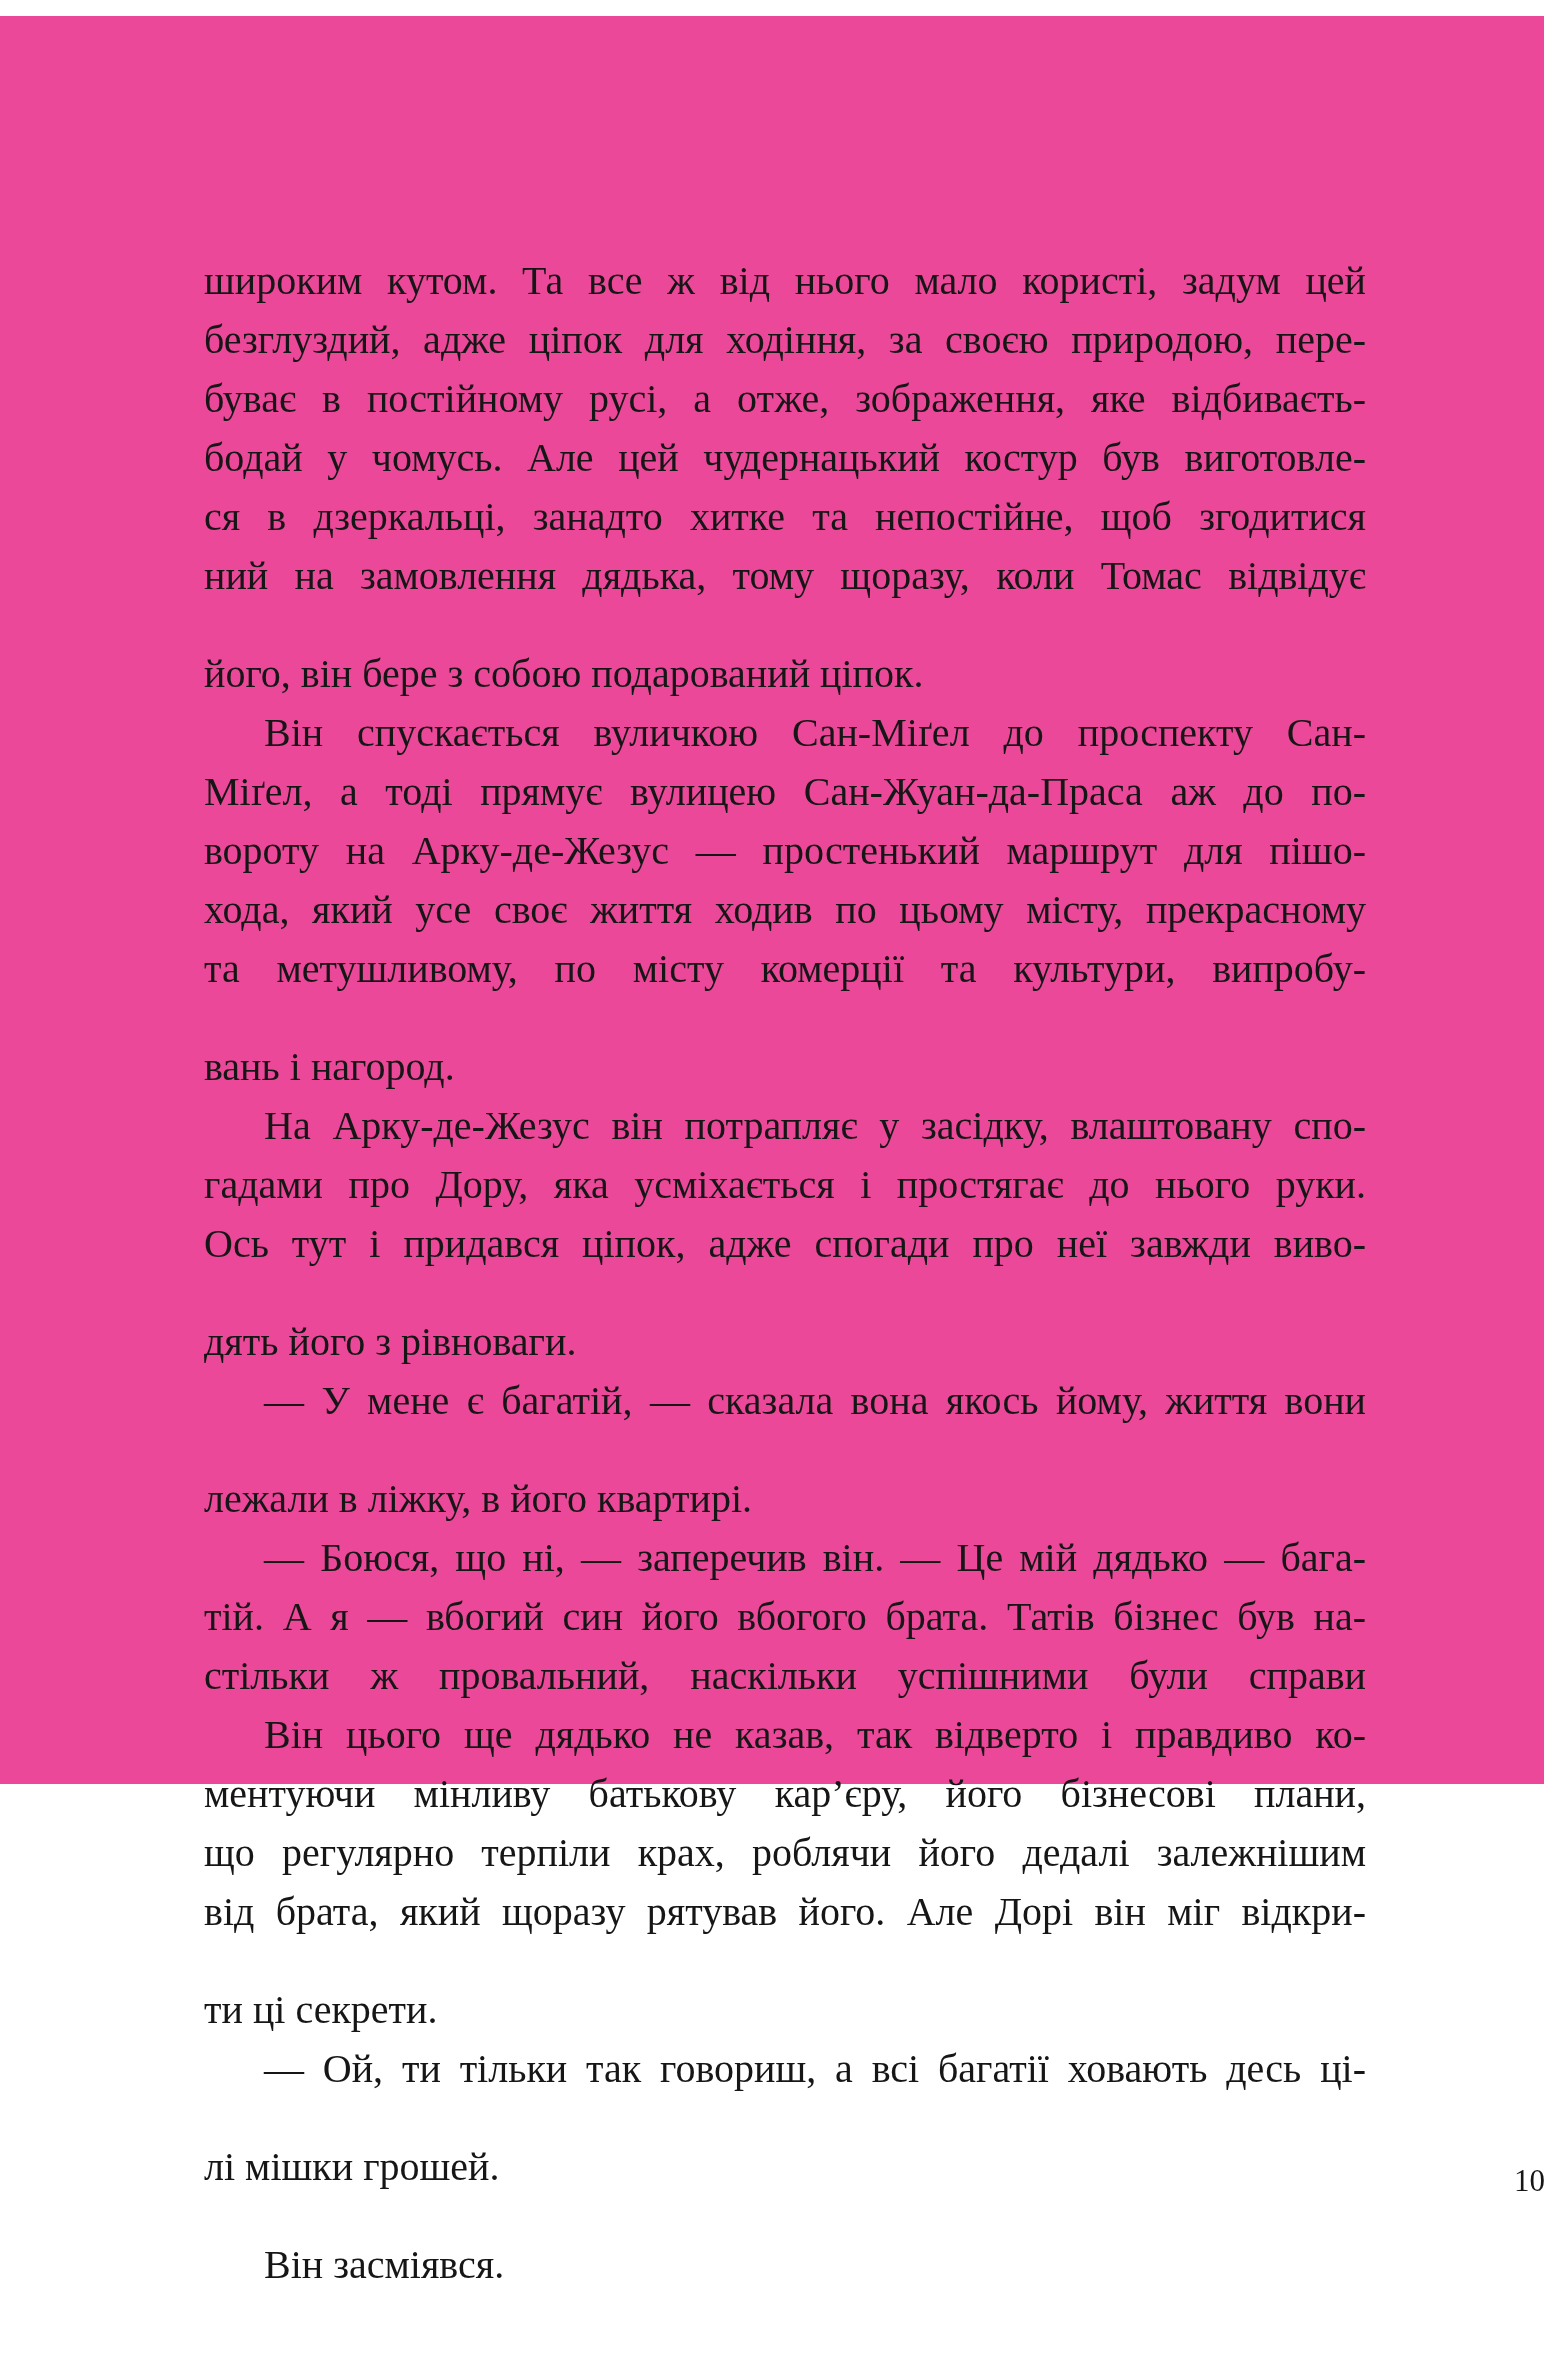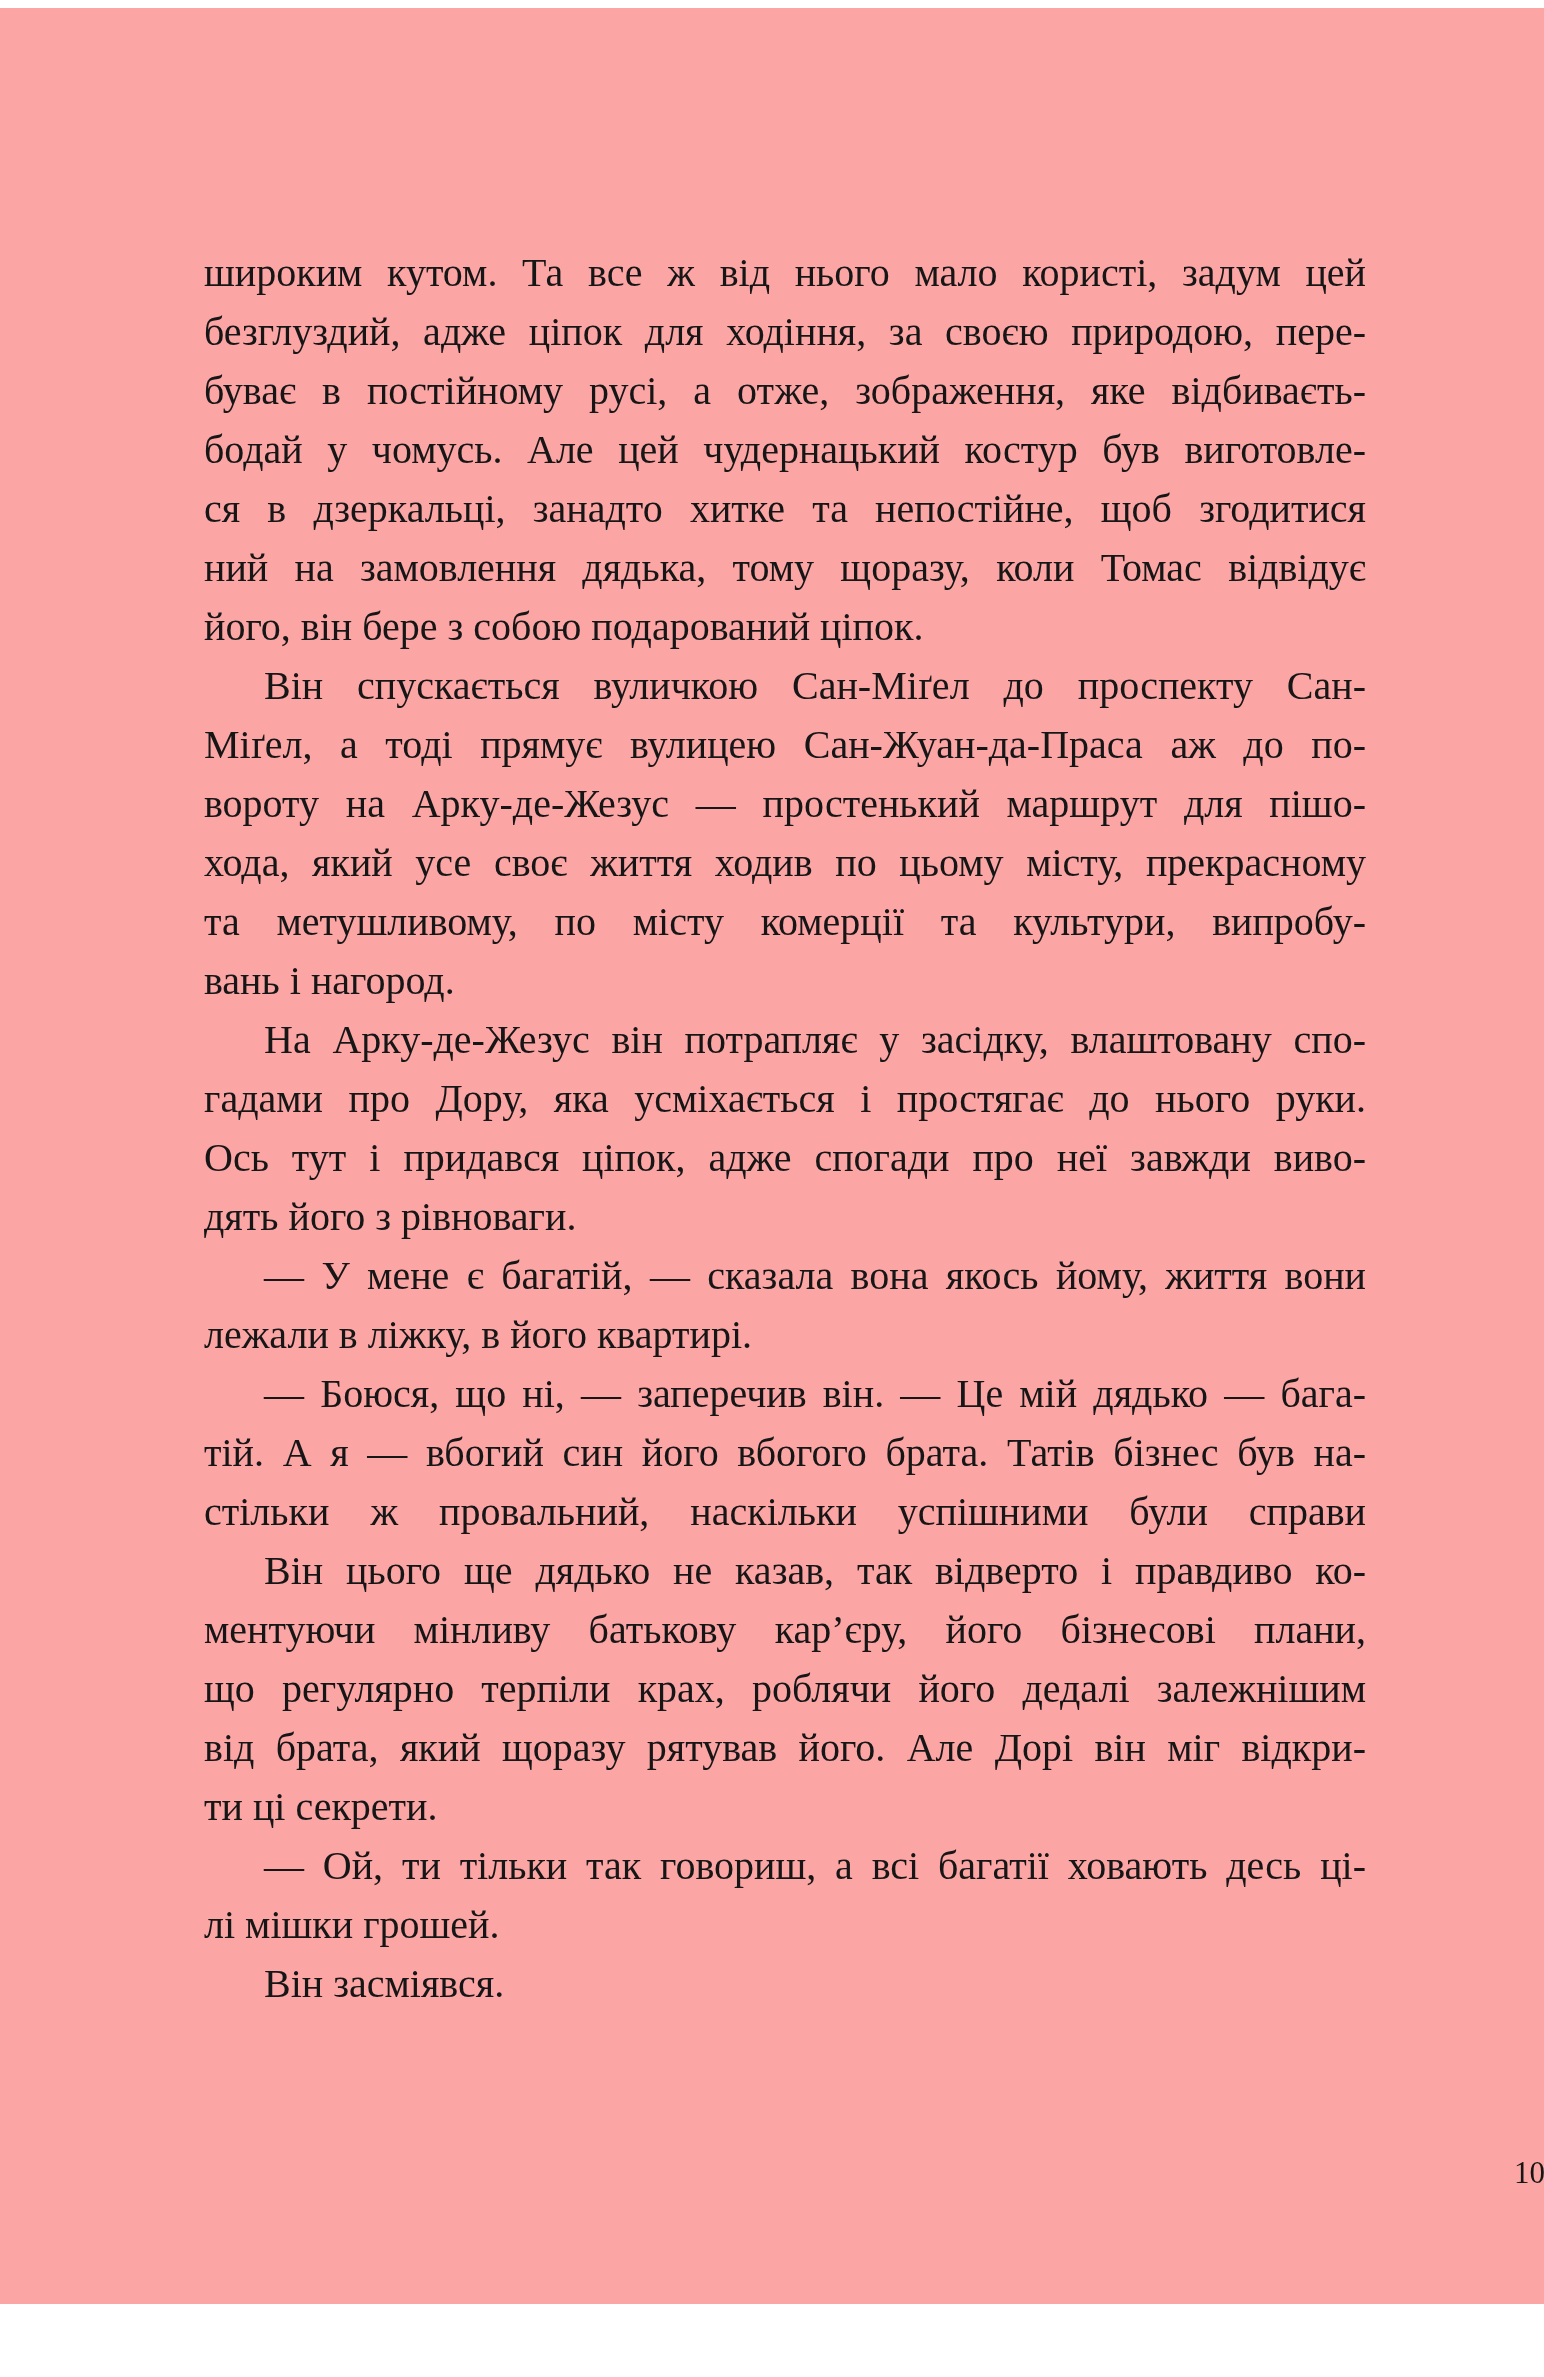--- a/index.html
+++ b/index.html
@@ -9,24 +9,24 @@
     }
     body {
       width: 1545px;
       height: 2377px;
       position: relative;
       overflow: hidden;
     }
     .page {
       position: absolute;
       left: 0;
-      top: 8px;
+      top: 16px;
       width: 1545px;
-      height: 2296px;
-      background: #fca5a5;
+      height: 1768px;
+      background: #ec4899;
     }
     .text-block {
       position: absolute;
       left: 204px;
       top: 235px;
       width: 1162px;
       font-family: "Liberation Serif", "DejaVu Serif", serif;
       font-size: 40px;
       line-height: 59px;
       color: #161616;
@@ -42,20 +42,21 @@
       text-align: justify;
       text-align-last: justify;
       overflow: visible;
     }
     .line.first {
       padding-left: 60px;
     }
     .line.last {
       text-align: right;
       text-align-last: left;
+      margin-top: 39px;
     }
     .page-number {
       position: absolute;
       left: 0;
       width: 1545px;
       top: 2142px;
       text-align: right;
       font-family: "Liberation Serif", "DejaVu Serif", serif;
       font-size: 31px;
       line-height: 45px;

